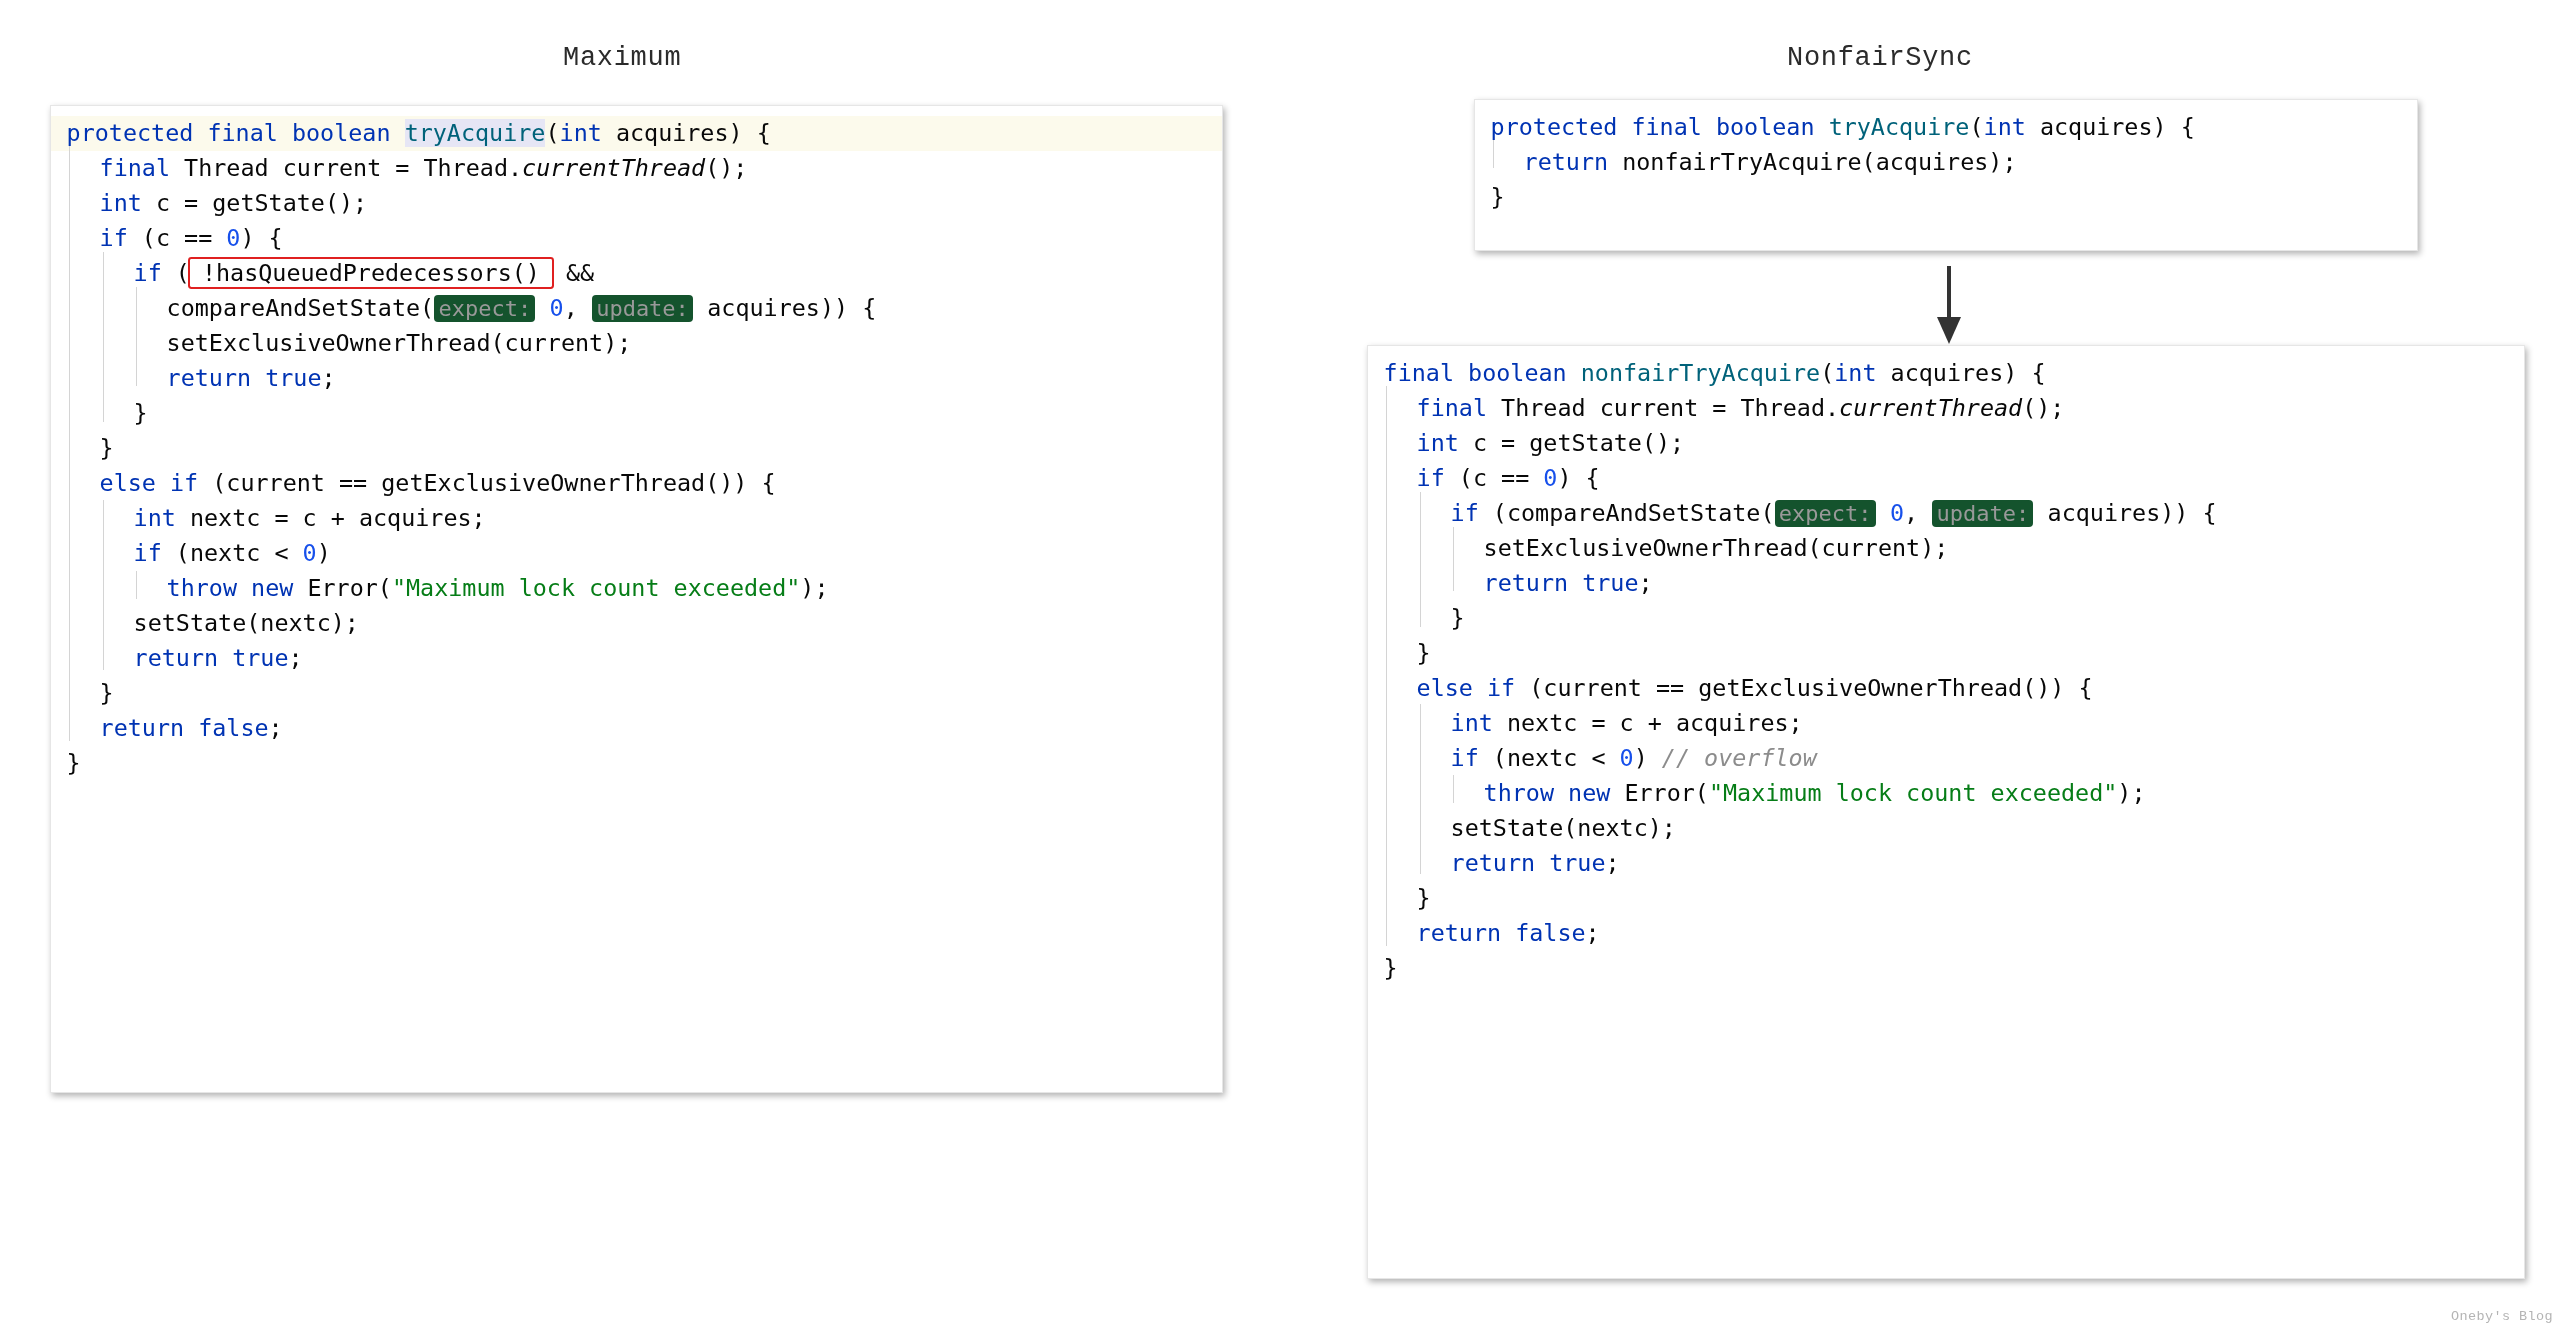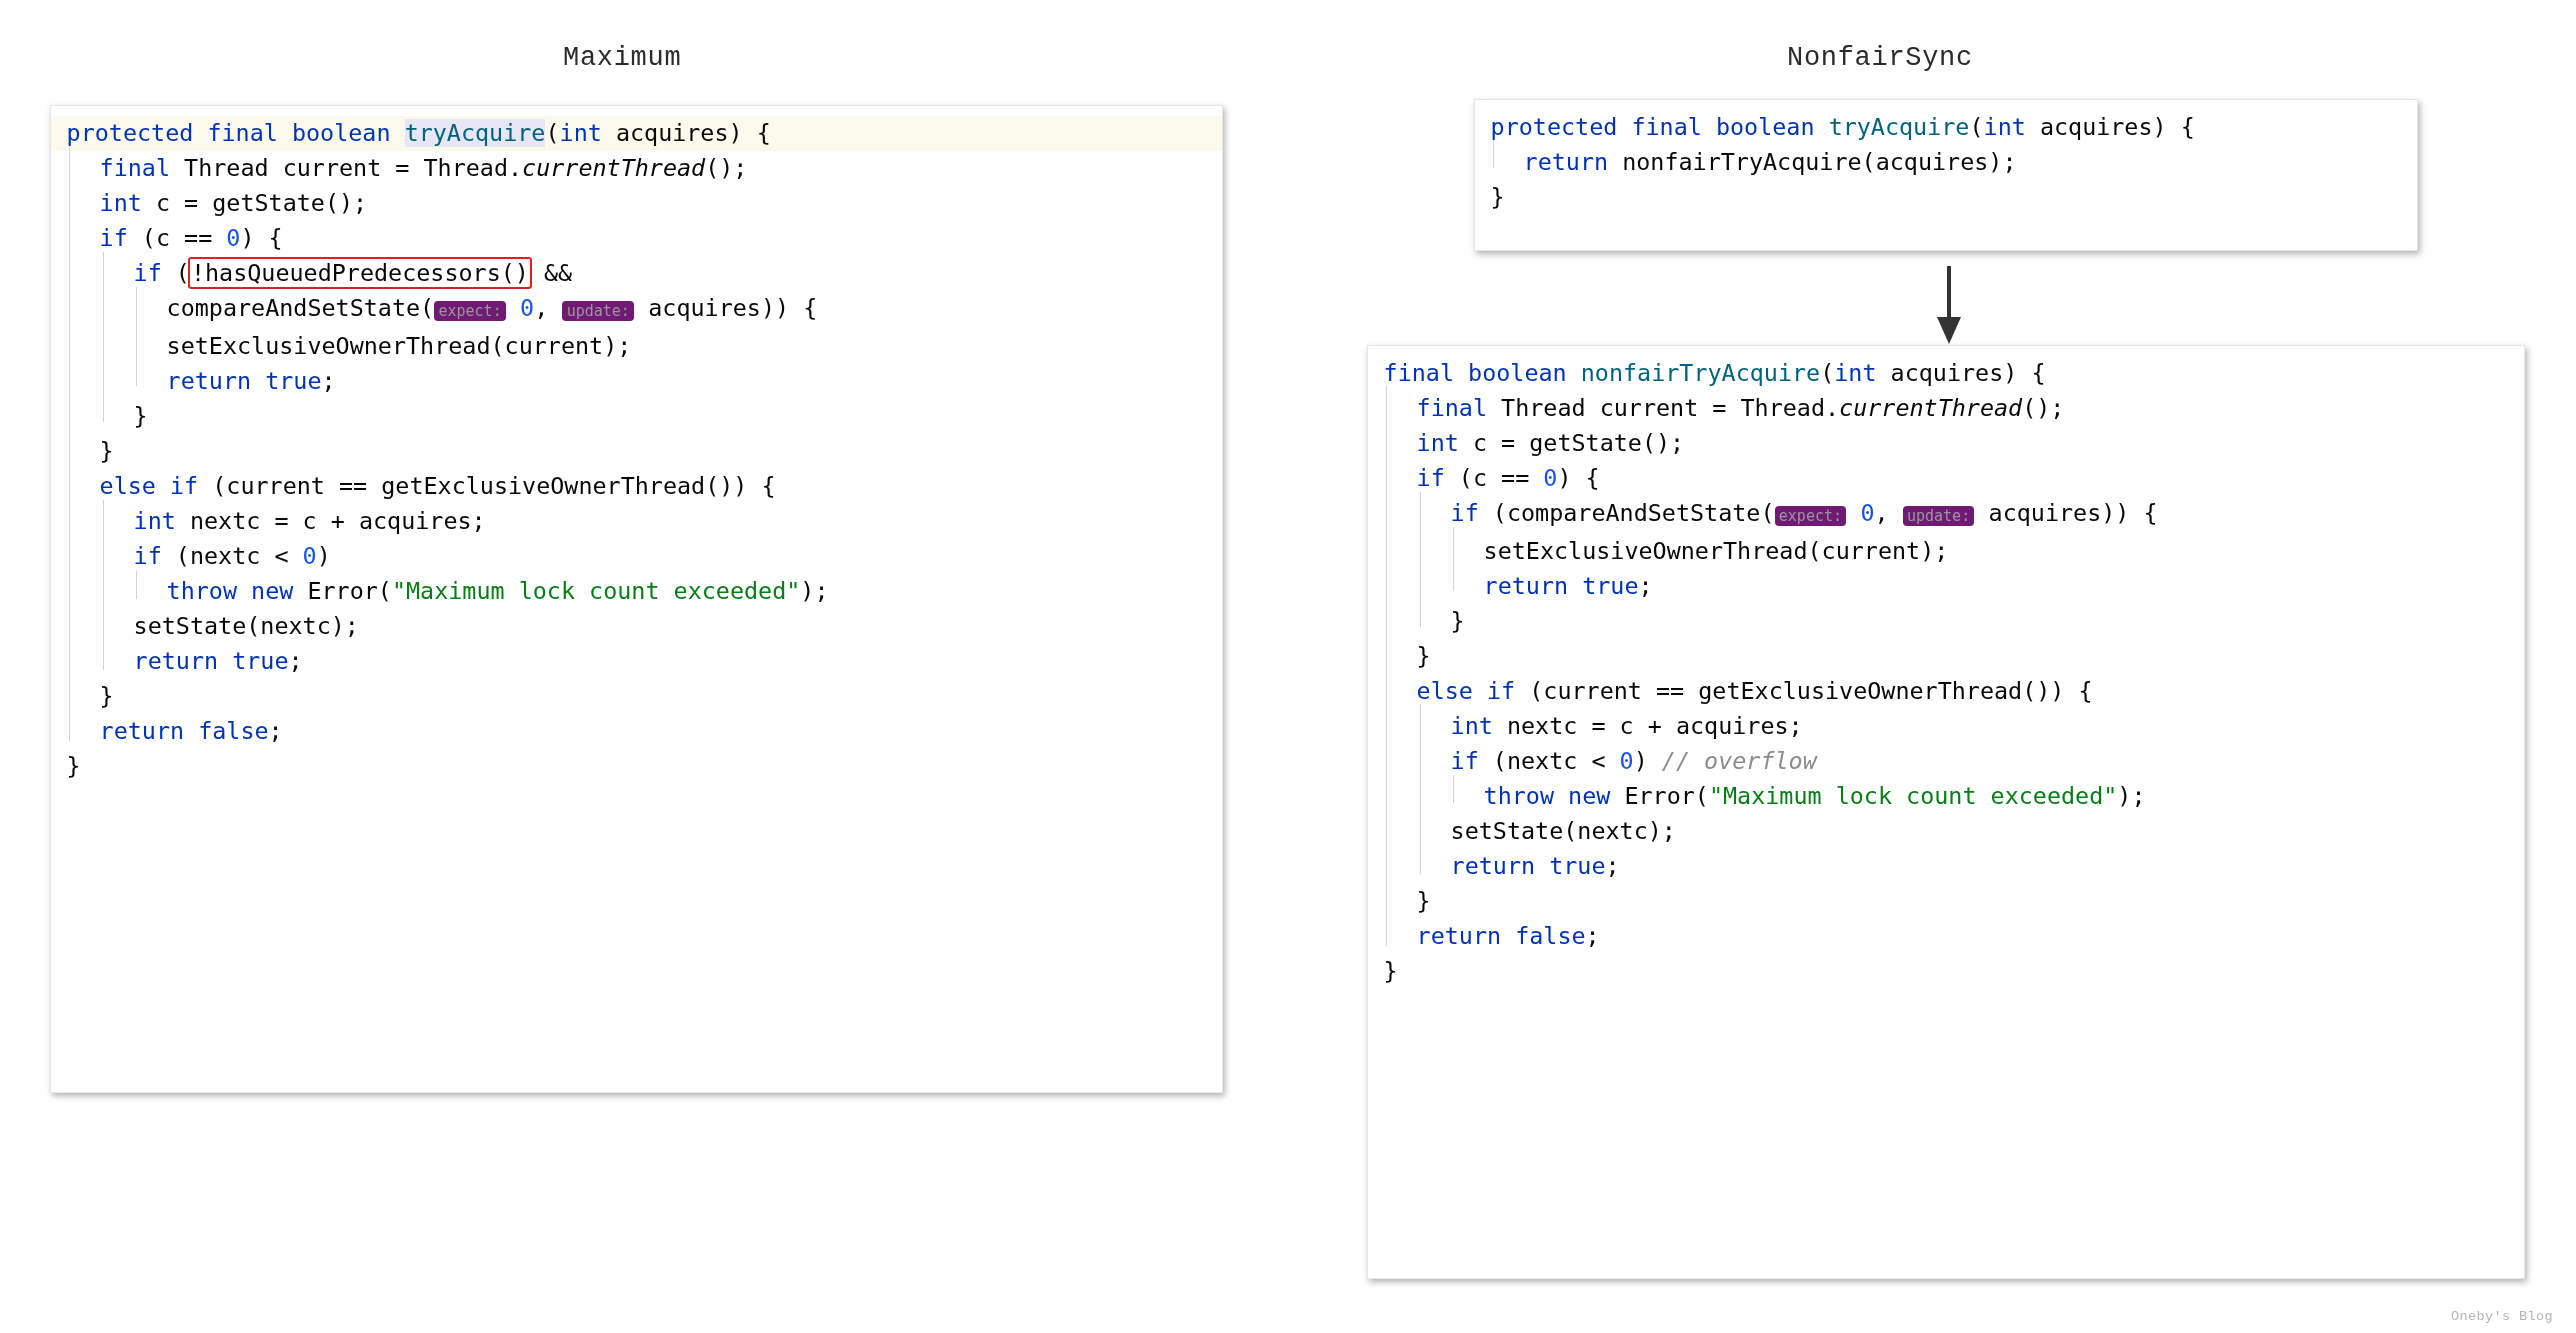--- a/index.html
+++ b/index.html
@@ -61,33 +61,33 @@
   .str  { color: #067d17; }
   .cmt  { color: #8c8c8c; font-style: italic; }
   .ital { font-style: italic; }
   .plain{ color: #080808; }
 
   
   .wordhl { background: #e6e6f5; }
 
   
   .hint {
-    background: #701a75;
+    background: #14532d;
     color: #999999;
     border-radius: 4px;
     padding: 0.7px 4.3px 1.4px 4.3px;
-    font-size: 15px;
+    font-size: 22px;
   }
 
   
   .redbox {
     outline: 2.8px solid #e02020;
     outline-offset: 0px;
     border-radius: 1.4px;
-    padding: 0 1px;
+    padding: 0 12px;
   }
 
   
   .arrow-wrap { position: absolute; }
   .arrow-line {
     position: absolute;
     left: 50%; top: 0;
     width: 3.5px; margin-left: -1.4px;
     background: #333333;
   }

